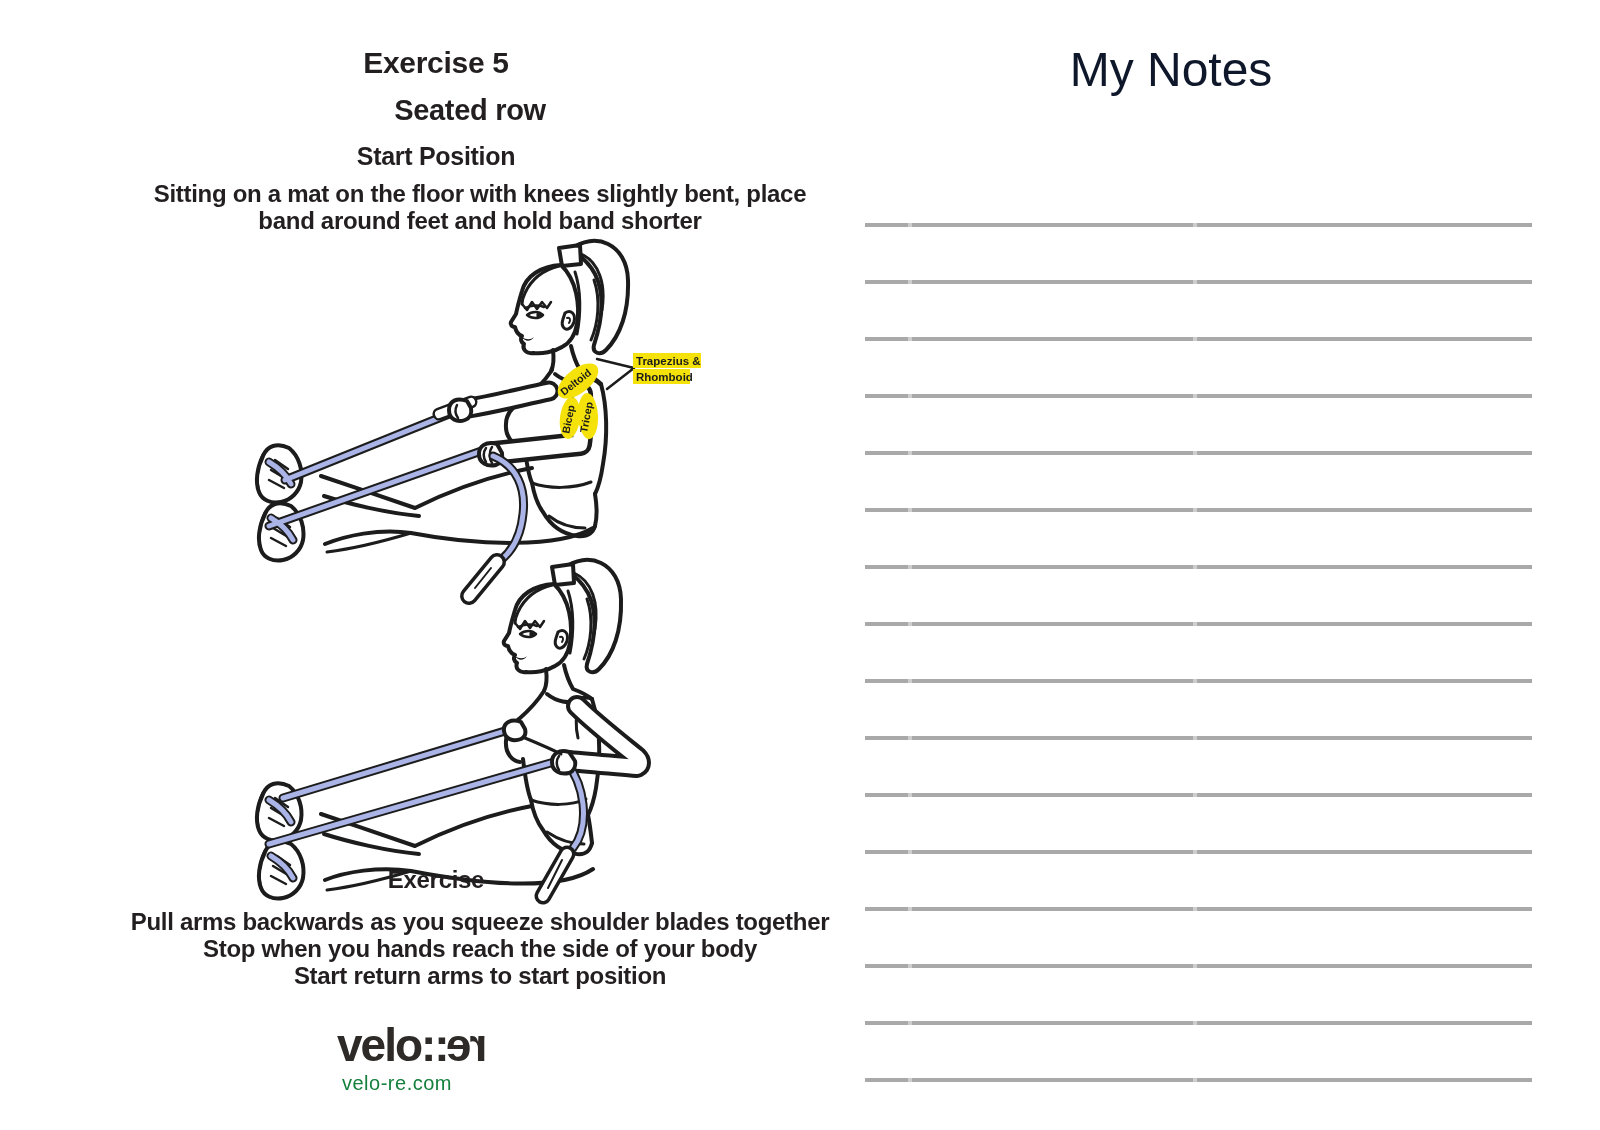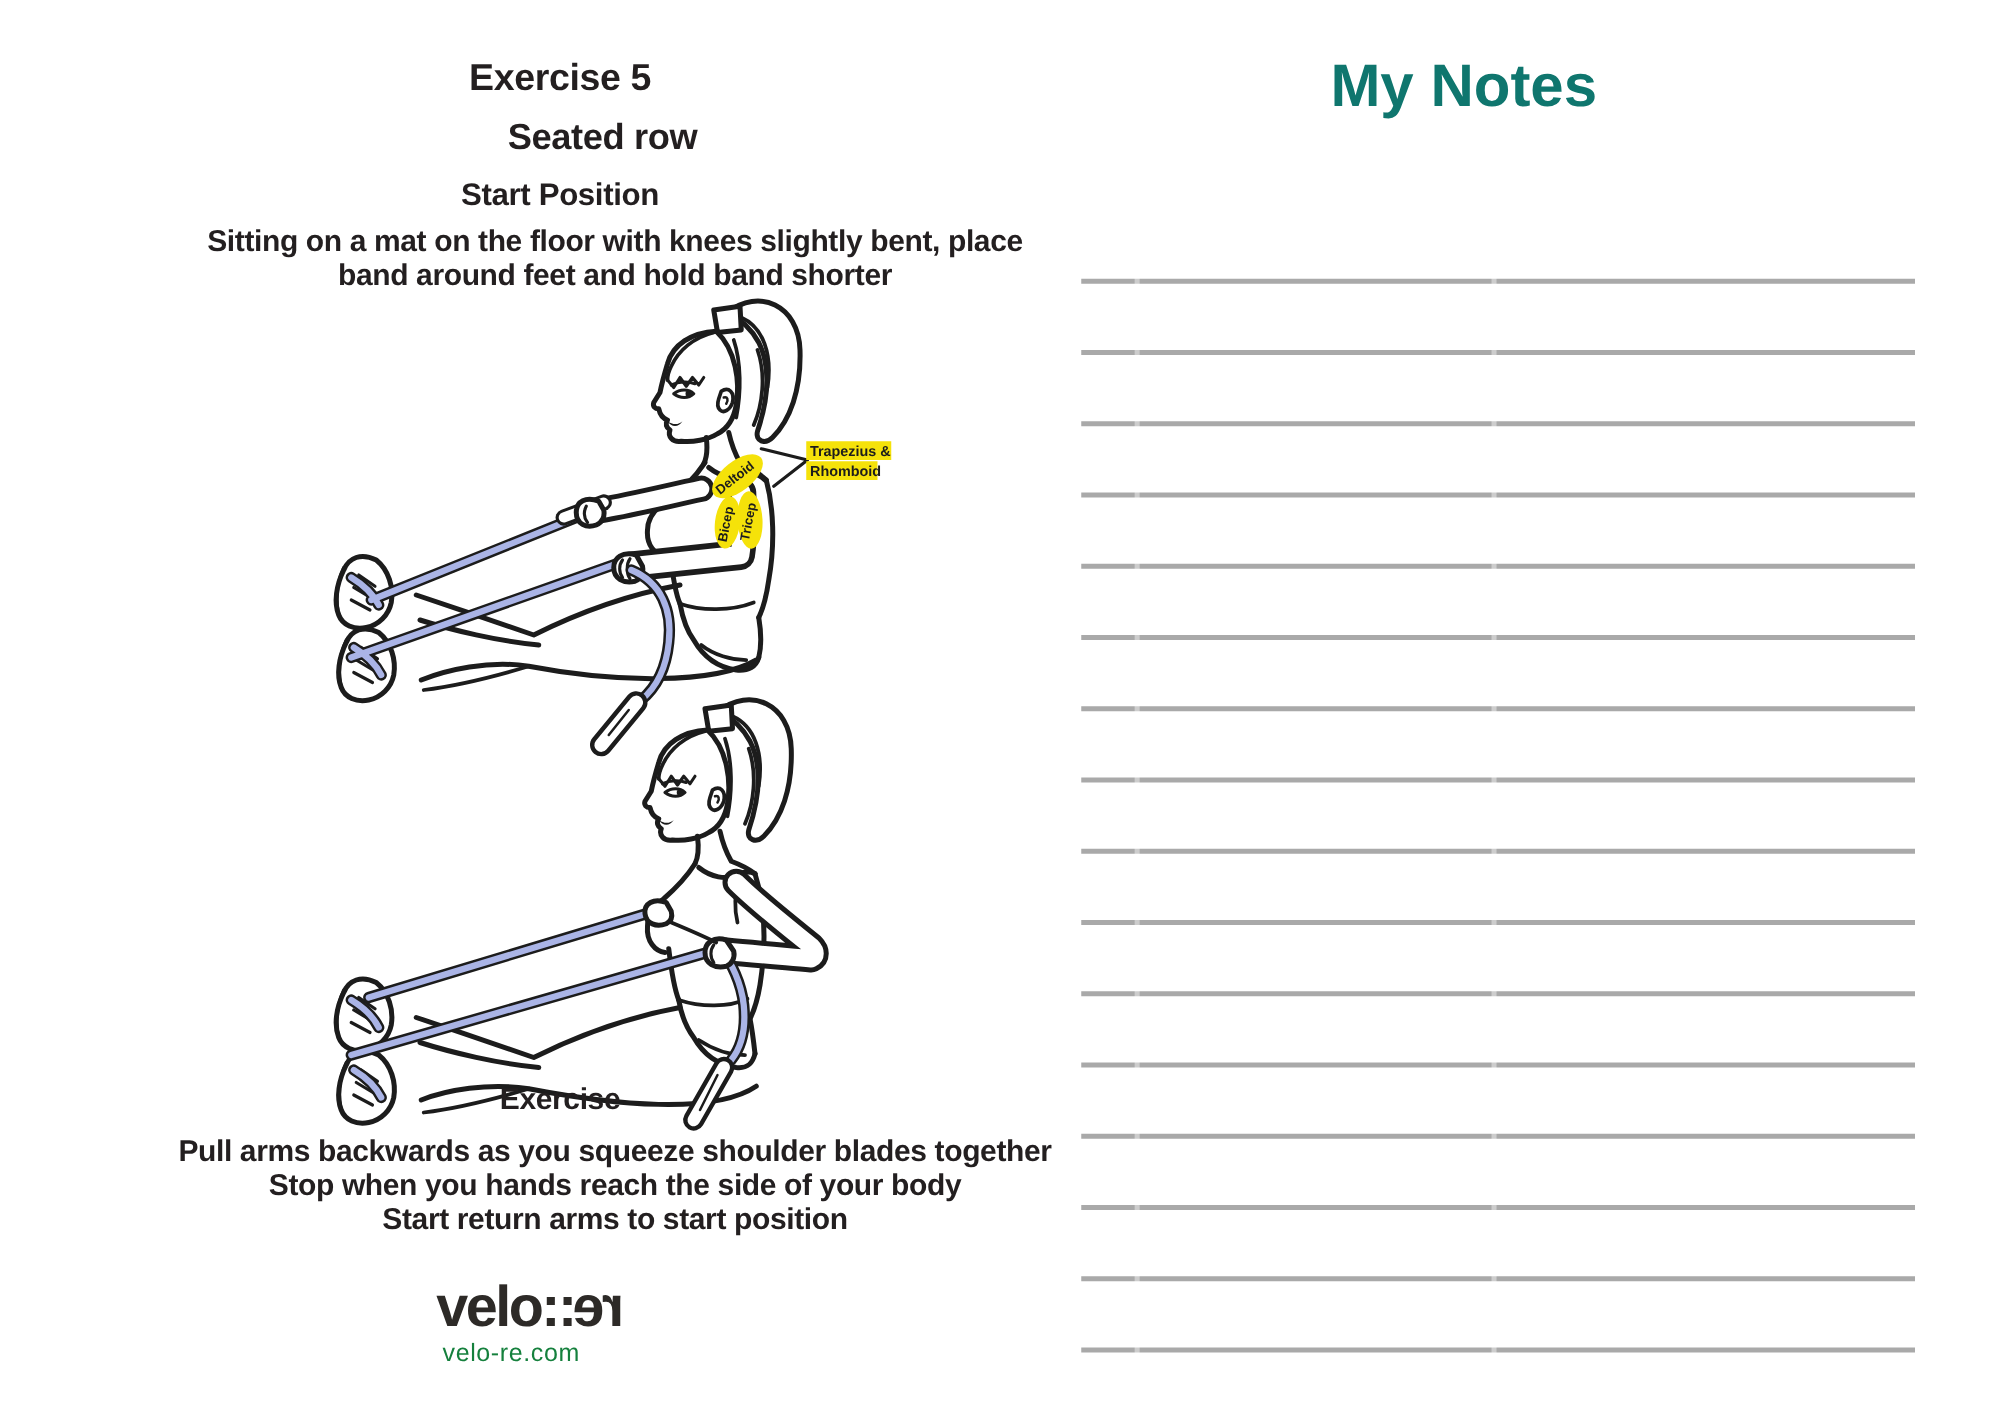--- a/index.html
+++ b/index.html
@@ -1,34 +1,34 @@
 <!DOCTYPE html>
 <html><head>
 <meta charset="utf-8">
 <style>
   html,body{margin:0;padding:0;background:#fff;}
   .page{position:relative;width:1600px;height:1130px;background:#ffffff;overflow:hidden;
         font-family:"Liberation Sans", sans-serif;color:#231f20;}
   .abs{position:absolute;}
   
-  .left-col{position:absolute;left:16px;top:0;width:864px;height:993px;}
+  .left-col{position:absolute;left:4px;top:0;width:864px;height:993px;}
   .c{width:864px;text-align:center;letter-spacing:-0.3px;}
   .h1{top:46px;font-size:30px;font-weight:700;}
   .h2{top:94px;font-size:29px;font-weight:700;margin-left:34px;}
   .h3{top:142px;font-size:25px;font-weight:700;}
   .para{font-size:24px;font-weight:700;line-height:27px;margin-left:44px;}
   .para1{top:180px;}
   .fig-label{top:866px;font-size:24px;font-weight:700;}
   .para2{top:908px;}
   .logo{left:333px;top:1018px;font-size:46px;font-weight:700;letter-spacing:-2px;color:#2d2a27;white-space:nowrap;}
   .logo .mirror{display:inline-block;transform:scaleX(-1);}
   .site{left:338px;top:1072px;font-size:20px;font-weight:400;color:#15803d;letter-spacing:0.5px;}
   svg.fig{position:absolute;overflow:visible;}
   
-  .notes-heading{left:851px;top:42px;width:640px;text-align:center;font-size:48px;font-weight:700;color:#0f766e;}
+  .notes-heading{left:851px;top:42px;width:640px;text-align:center;font-size:48px;font-weight:400;color:#0f172a;}
   .note-lines{left:865px;top:223px;width:667px;}
   .note-line{height:4px;margin-bottom:53px;
      background-image:repeating-linear-gradient(90deg,#a9a9a9 0px,#a9a9a9 281px,#cdcdcd 281px,#cdcdcd 285px);
      background-position:-238px 0;}
 </style>
 </head>
 <body>
 
 <div class="page">
 

